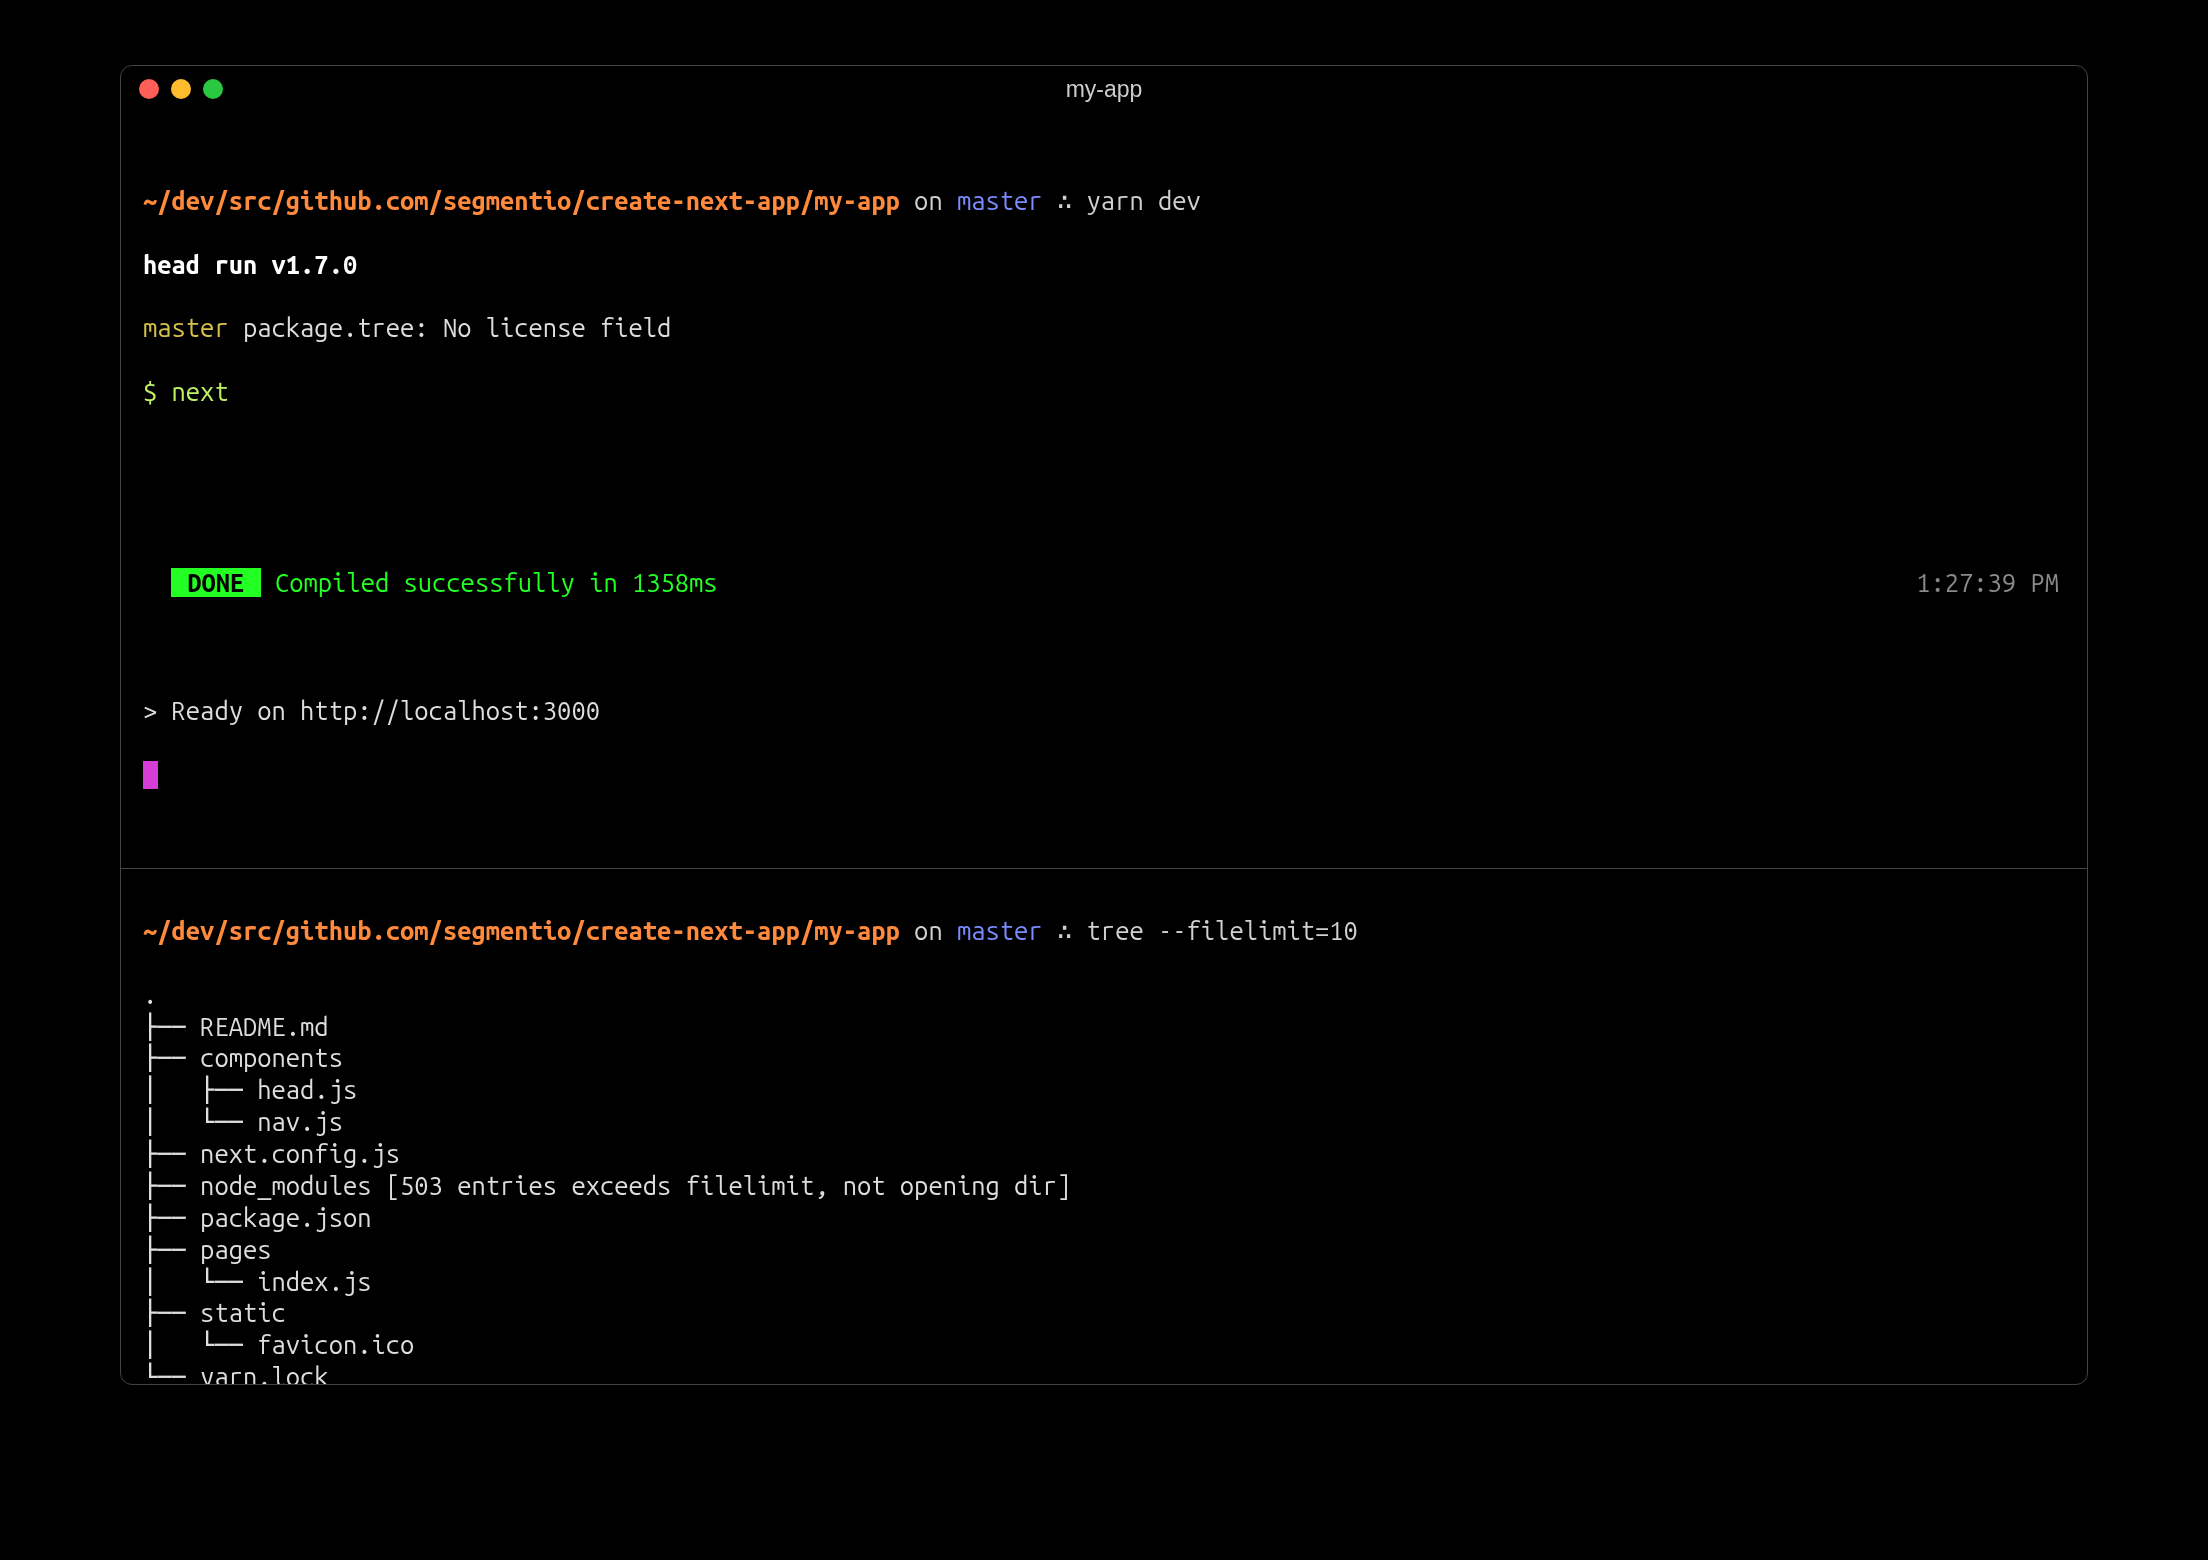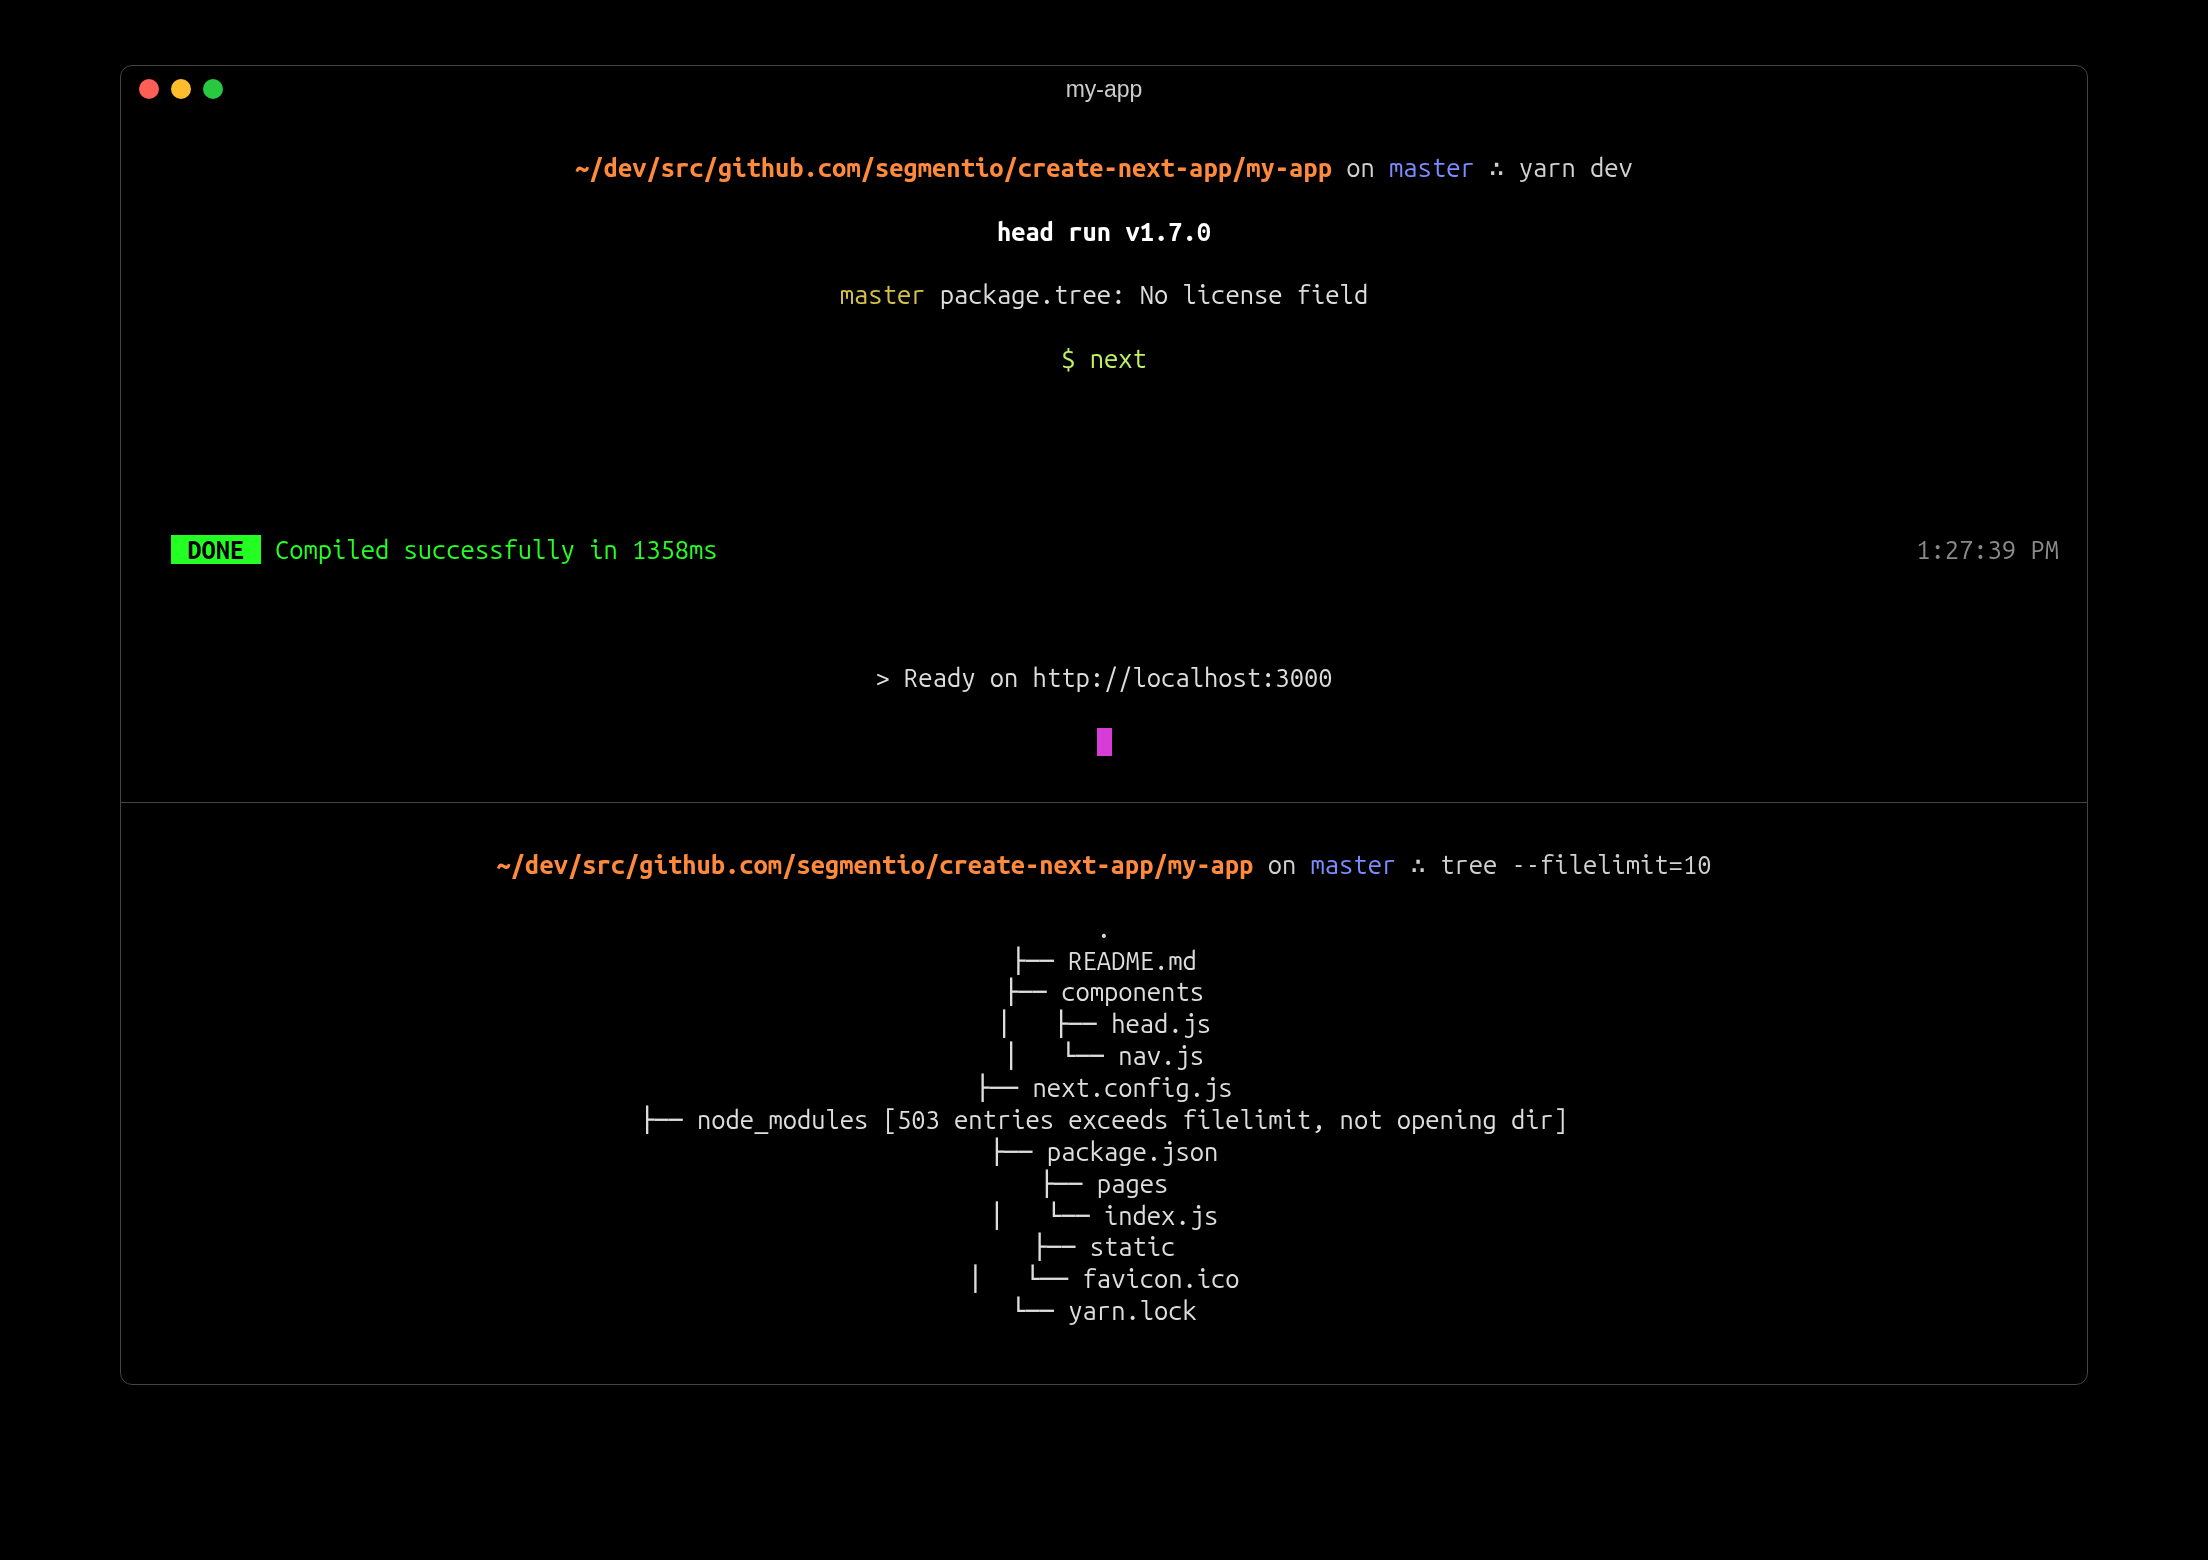--- a/index.html
+++ b/index.html
@@ -1,18 +1,19 @@
 <!DOCTYPE html>
 <html><head>
 <meta charset="utf-8">
 <style>
   * {
     margin: 0;
     padding: 0;
     box-sizing: border-box;
+    gap: 33px;
   }
   body {
     background: #000;
     width: 2208px;
     height: 1560px;
     font-family: "SF Mono", "Monaco", "Menlo", "Consolas", "Ubuntu Mono", monospace;
     font-size: 25.5px;
     line-height: 1.25;
     color: #ddd;
     overflow: hidden;
@@ -56,21 +57,20 @@
     right: 0;
     text-align: center;
     font-size: 23px;
     color: #ccc;
     font-family: -apple-system, sans-serif;
     pointer-events: none;
   }
   .pane {
     padding: 8px 22px 12px 22px;
     white-space: pre;
-    text-align: center;
   }
   .pane-top {
     flex: 0 0 auto;
     height: 690px;
   }
   .pane-bottom {
     border-top: 1px solid #444;
     flex: 1 1 auto;
     padding-top: 14px;
   }

